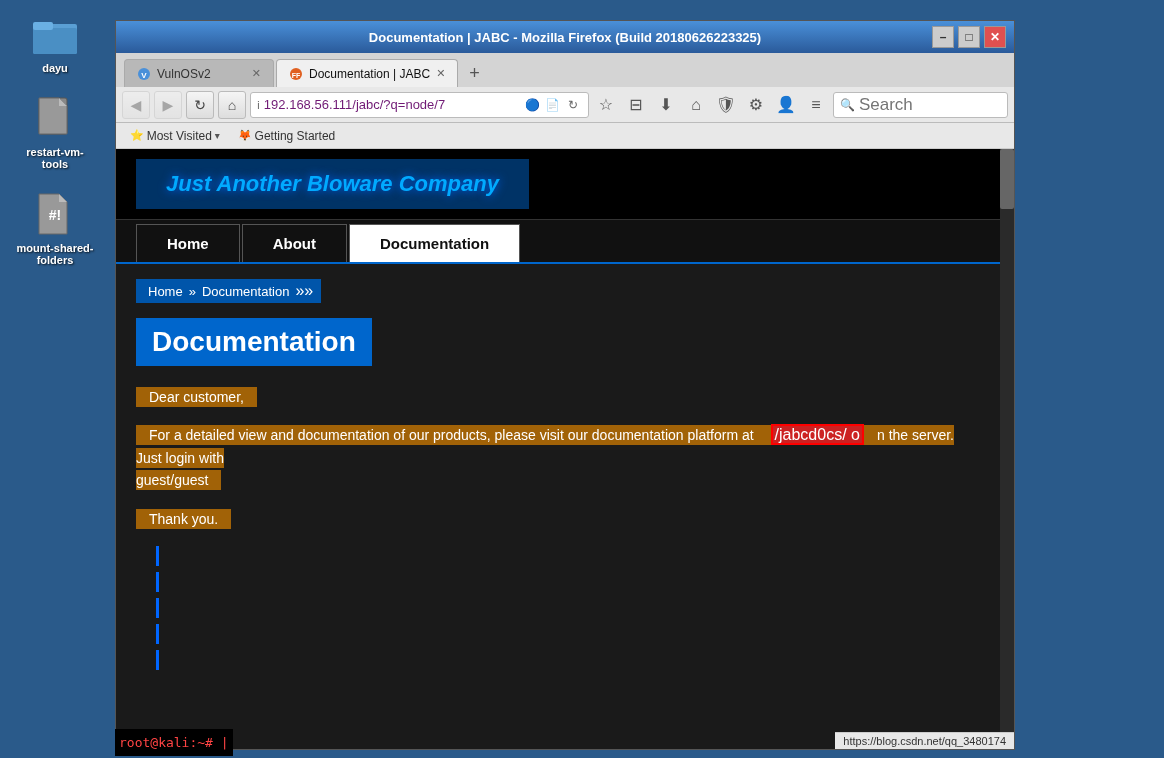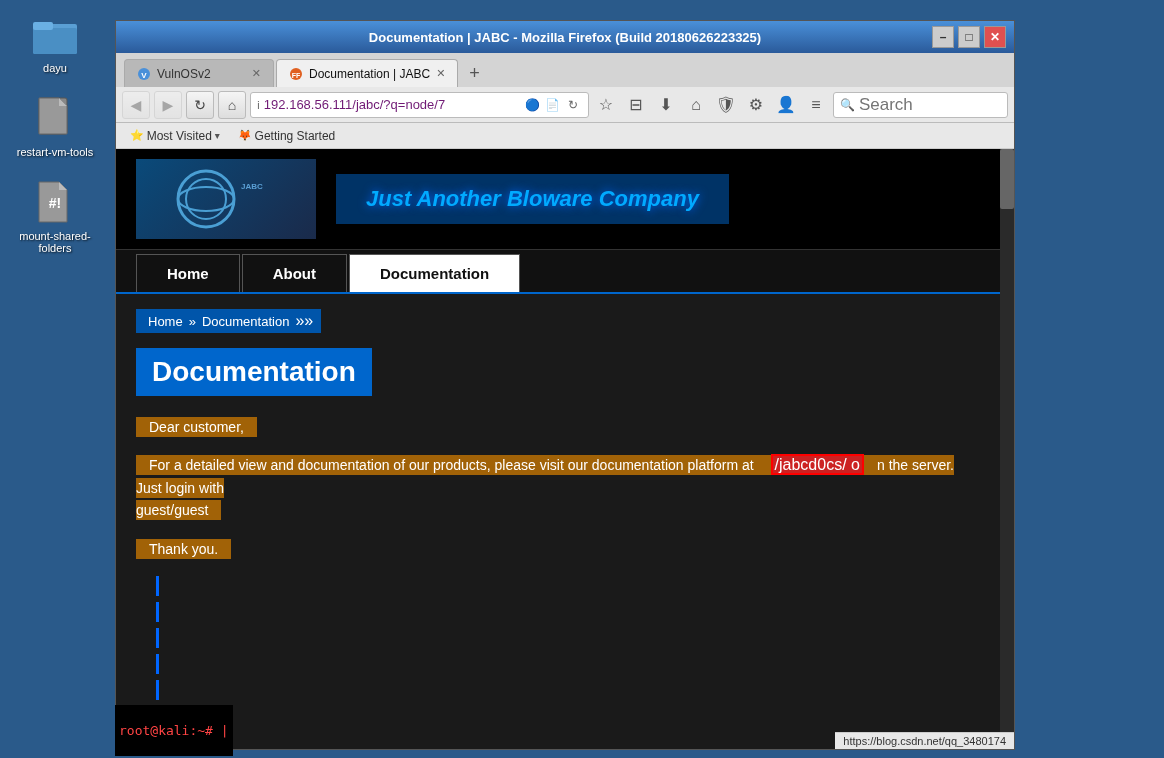--- a/index.html
+++ b/index.html
@@ -35,20 +35,21 @@
     .desktop-icon .icon-img {
       width: 48px;
       height: 48px;
     }
     .desktop-icon .icon-label {
       color: white;
       font-size: 11px;
       text-align: center;
       text-shadow: 1px 1px 2px rgba(0,0,0,0.8);
       word-break: break-word;
+      font-weight: bold;
     }
 
     
     .browser-window {
       position: absolute;
       top: 20px;
       left: 115px;
       width: 900px;
       height: 730px;
       background: #1a1a1a;
@@ -431,21 +432,21 @@
 
     
     .terminal-hint {
       position: absolute;
       bottom: 2px;
       left: 115px;
       color: #ff4444;
       font-size: 13px;
       font-family: monospace;
       background: #000;
-      padding: 18px 4px;
+      padding: 6px 4px;
     }
   </style>
 </head>
 <body>
 
 <div class="desktop">
 
   <div class="desktop-icon">
     <svg class="icon-img" viewBox="0 0 48 48" xmlns="http://www.w3.org/2000/svg">
       <rect x="2" y="14" width="44" height="30" rx="2" fill="#5a9fd4"></rect>
@@ -547,31 +548,20 @@
     <div class="bookmark-item">
       <span class="bookmark-icon">🦊</span>
       <span>Getting Started</span>
     </div>
   </div>
 
   <div class="web-content" style="position:relative;">
     <div class="site-content">
 
       <div class="site-header">
-        <div class="site-logo">
-          <div style="width:100%;height:100%;background:linear-gradient(135deg,#0a4a7a,#1a2a4a);display:flex;align-items:center;justify-content:center;">
-
-            <svg width="120" height="70" viewBox="0 0 120 70">
-              <circle cx="40" cy="35" r="28" fill="none" stroke="#4a9fd4" stroke-width="3"></circle>
-              <circle cx="40" cy="35" r="20" fill="none" stroke="#4a9fd4" stroke-width="2"></circle>
-              <ellipse cx="40" cy="35" rx="28" ry="12" fill="none" stroke="#4a9fd4" stroke-width="2"></ellipse>
-              <text x="75" y="25" font-size="8" fill="#5a9fd4" font-weight="bold">JABC</text>
-            </svg>
-          </div>
-        </div>
         <div class="jabc-title">
           <span>Just Another Bloware Company</span>
         </div>
       </div>
 
       <div class="site-nav">
         <div class="site-nav-item">
           <span>Home</span>
         </div>
         <div class="site-nav-item">

